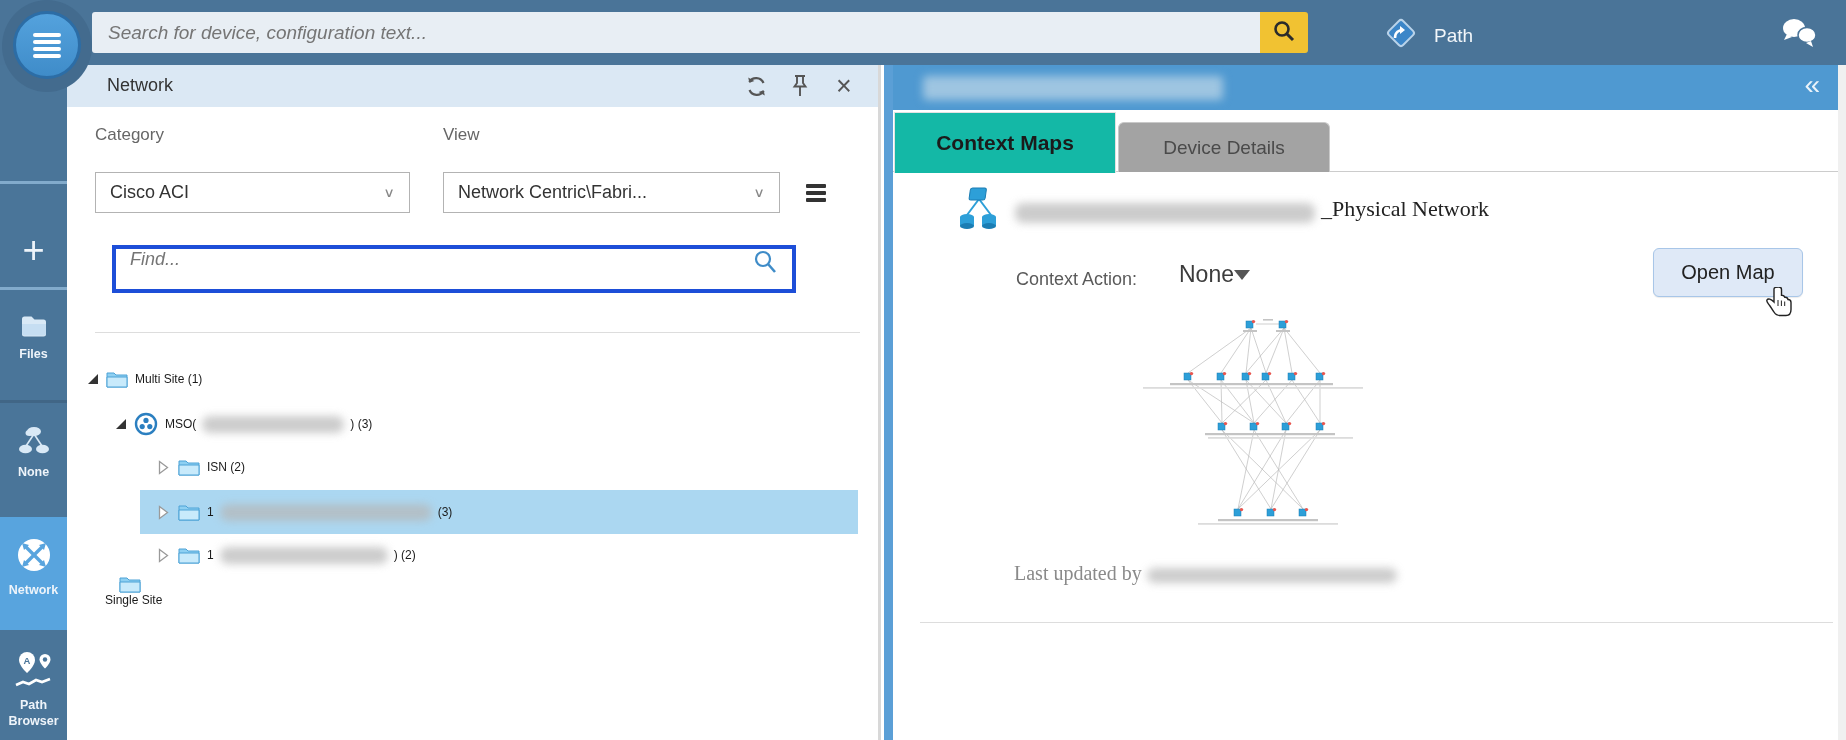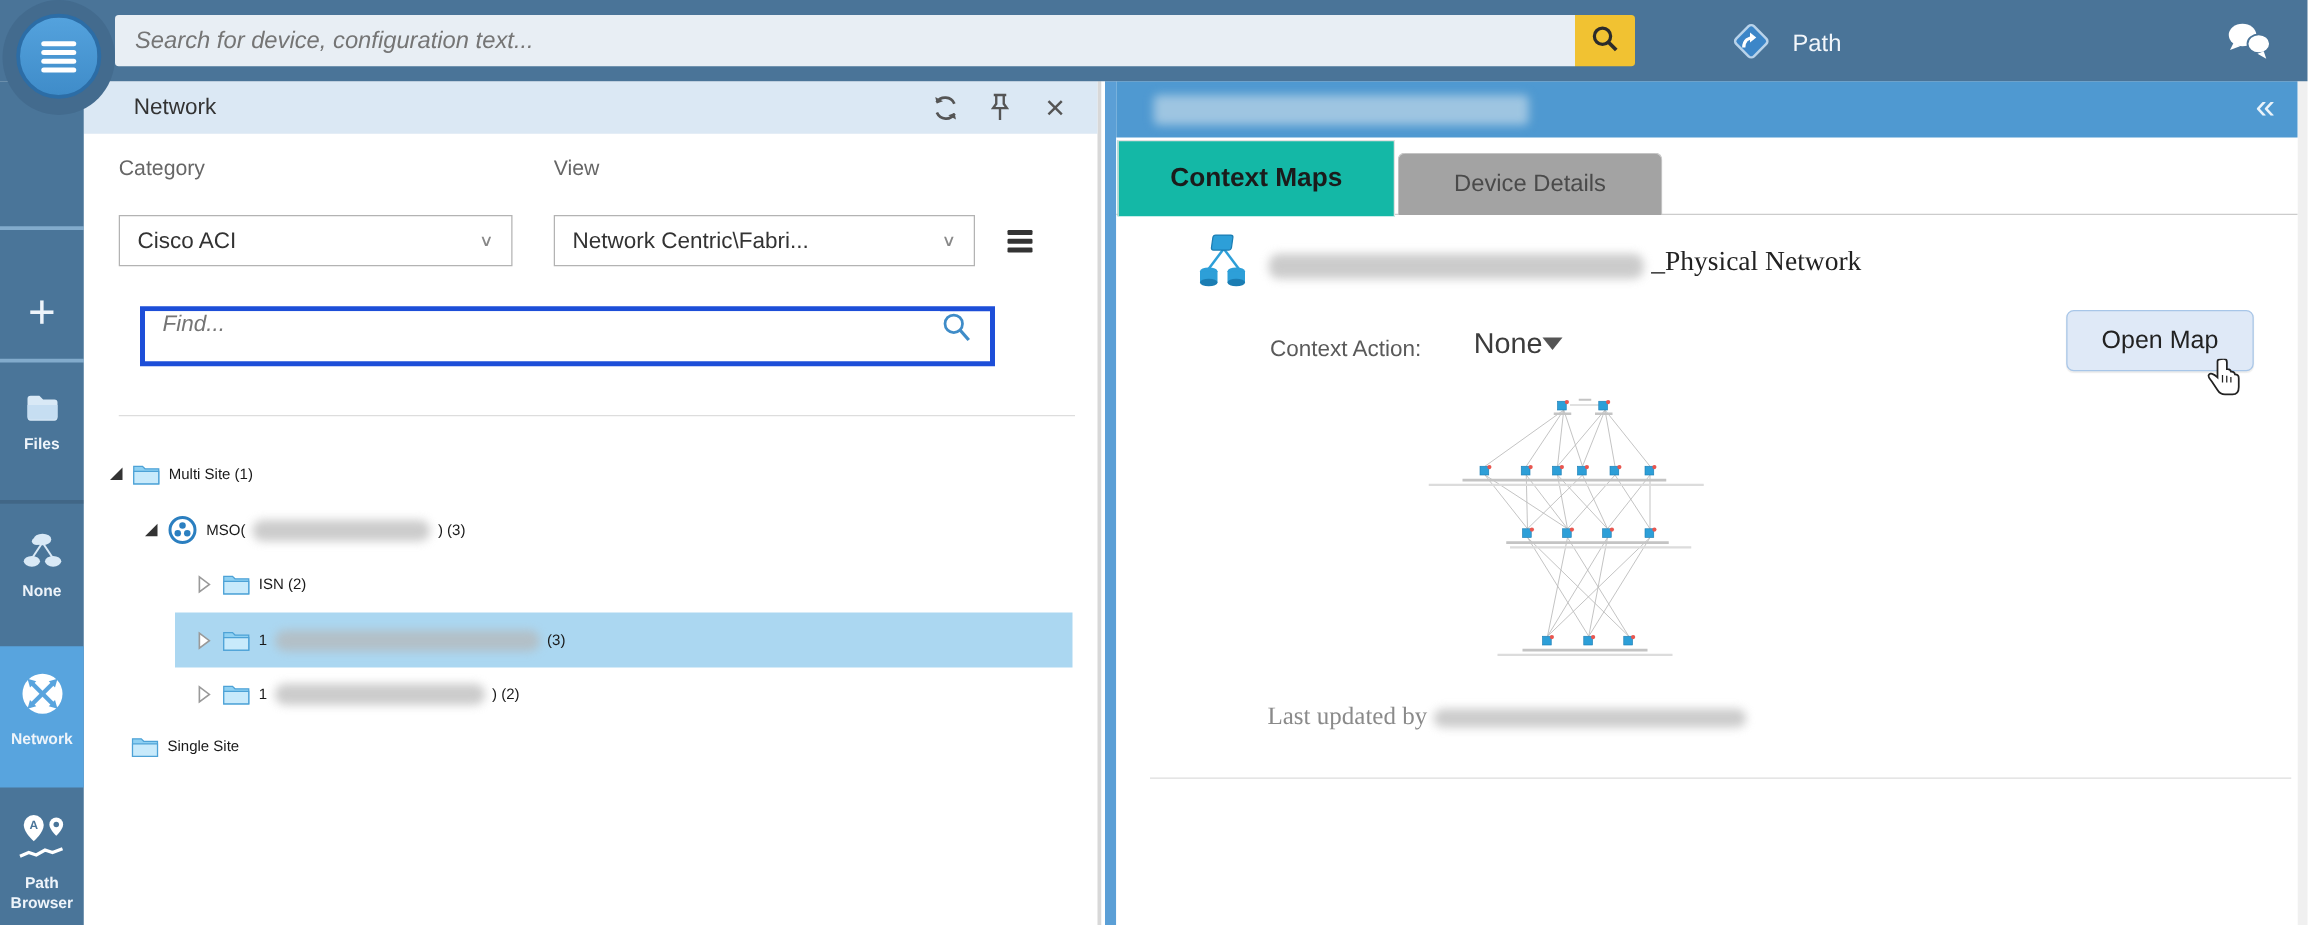--- a/index.html
+++ b/index.html
@@ -331,21 +331,21 @@
         <svg width="22" height="18" viewBox="0 0 22 18">
             <path d="M1 3 h7 l2 2 h11 v12 H1 z" fill="#8ed0f2" stroke="#4da2d6"></path>
             <path d="M1 7 h20 v10 H1 z" fill="#c8eafb" stroke="#4da2d6"></path>
           </svg>
       </span>
       <span>1</span>
       <span class="blur" style="width:168px;height:17px;margin:0 6px;"></span>
       <span>) (2)</span>
     </div>
 
-    <div class="tree-row" style="left:38px;top:510px;">
+    <div class="tree-row" style="left:38px;top:510px;flex-direction:column;">
       <span class="tree-ico">
         <svg width="22" height="18" viewBox="0 0 22 18">
             <path d="M1 3 h7 l2 2 h11 v12 H1 z" fill="#8ed0f2" stroke="#4da2d6"></path>
             <path d="M1 7 h20 v10 H1 z" fill="#c8eafb" stroke="#4da2d6"></path>
           </svg>
       </span>
       <span>Single Site</span>
     </div>
   </div>
 </div>

